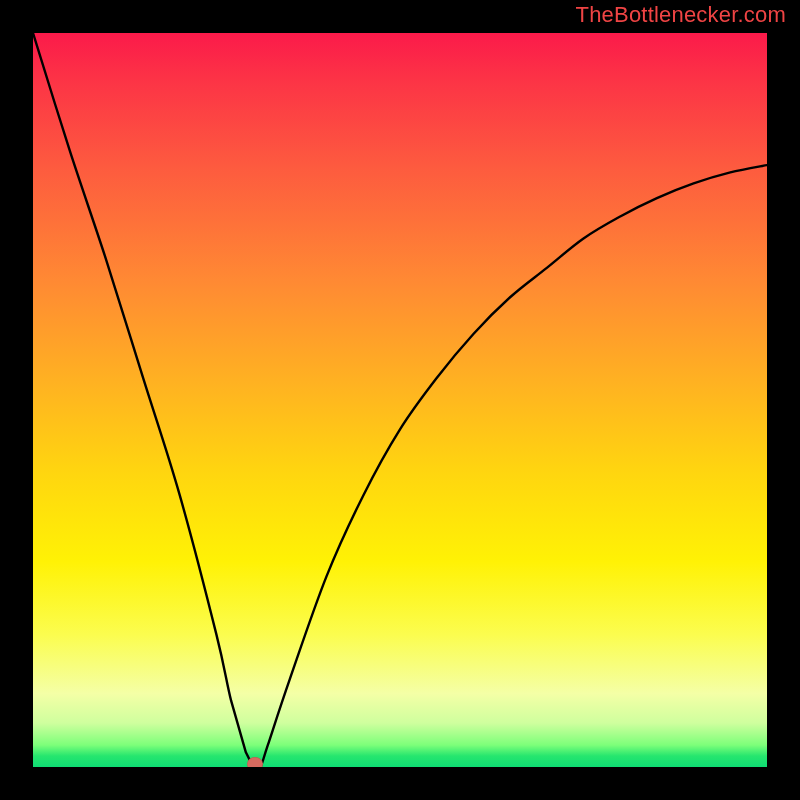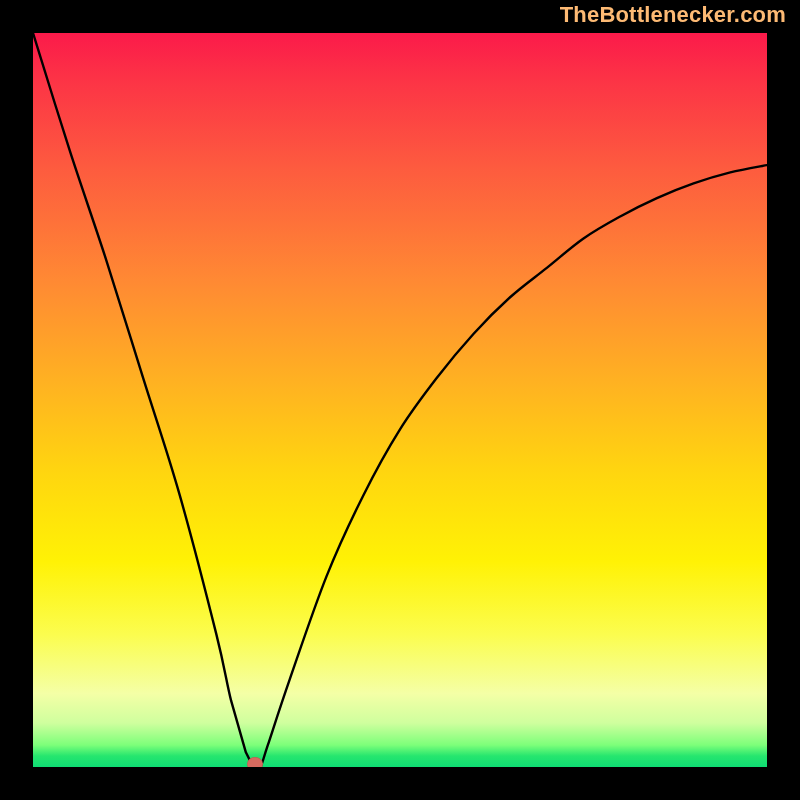--- a/index.html
+++ b/index.html
@@ -13,23 +13,23 @@
   .frame {
     position: relative;
     width: 800px;
     height: 800px;
     background: #000;
   }
   .attribution {
     position: absolute;
     top: 2px;
     right: 14px;
-    color: #fdba74;
+    color: #ef4444;
     font-size: 22px;
-    font-weight: 700;
+    font-weight: 400;
     letter-spacing: 0.2px;
   }
   .plot-area {
     position: absolute;
     left: 33px;
     top: 33px;
     width: 734px;
     height: 734px;
     overflow: hidden;
   }

